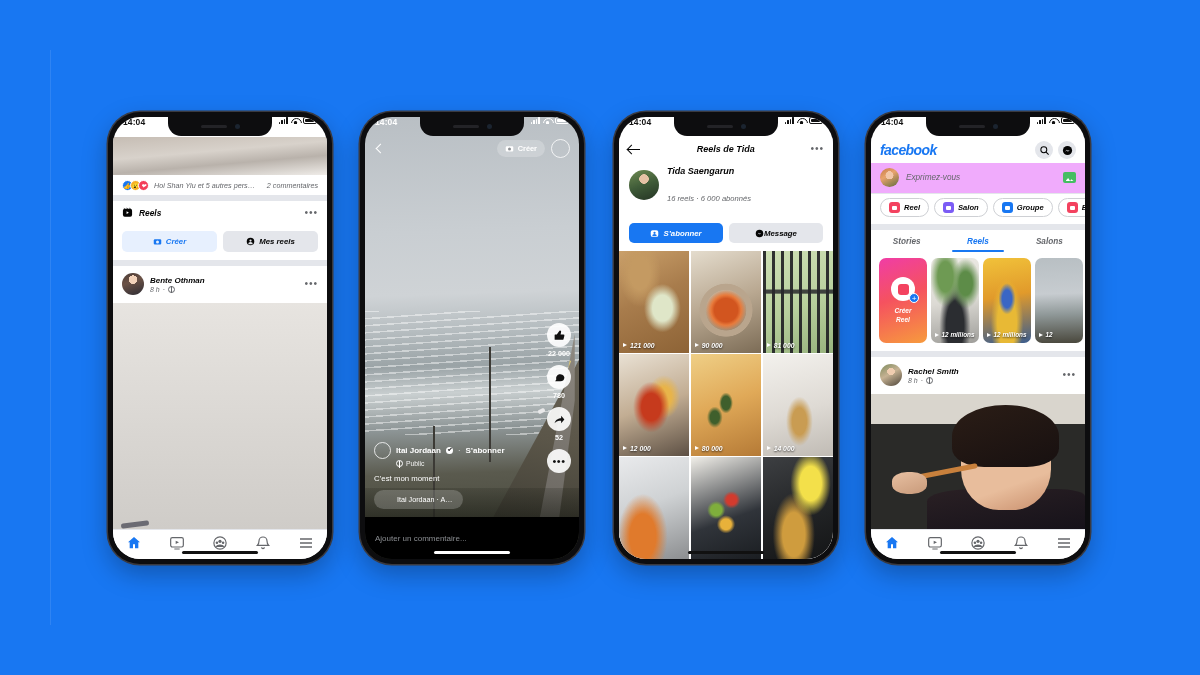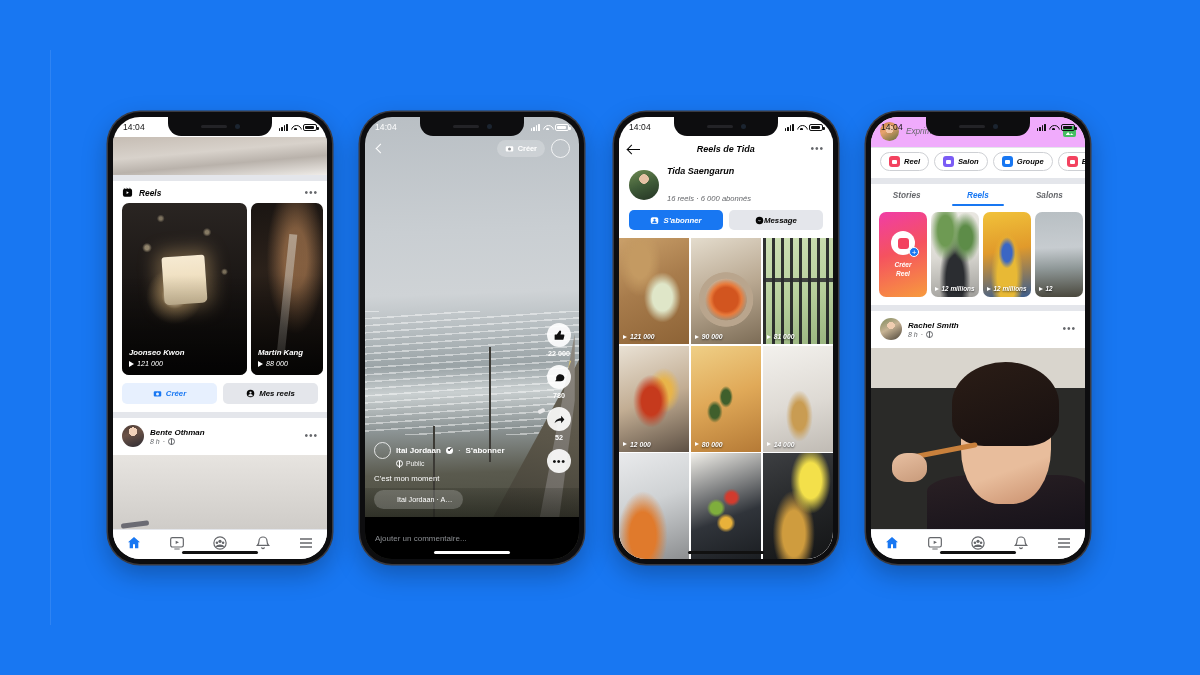--- a/index.html
+++ b/index.html
@@ -36,22 +36,22 @@
     width:104px; height:19px; background:#0d0d0f;
     border-bottom-left-radius:13px; border-bottom-right-radius:13px;
     z-index:40; display:flex; align-items:center; justify-content:center; gap:8px;
   }
   .notch .spk { width:26px; height:3px; border-radius:2px; background:#232327; }
   .notch .cam { width:5px; height:5px; border-radius:50%; background:#1b2430; }
 
   
   .statusbar {
     position:absolute; top:0; left:0; right:0; height:20px; z-index:35;
-    display:flex; align-items:center; justify-content:space-between;
-    padding:0 10px; font-size:8.5px; font-weight:normal; letter-spacing:.1px;
+    display:flex; align-items:flex-start; justify-content:space-between;
+    padding:0 10px; font-size:8.5px; font-weight:bold; letter-spacing:.1px;
   }
   .statusbar.dark { color:#fff; }
   .statusbar.light { color:#111; }
   .sb-right { display:flex; align-items:center; gap:3px; }
   .bars { display:flex; align-items:flex-end; gap:1px; height:7px; }
   .bars i { width:1.6px; background:currentColor; border-radius:.5px; display:block; }
   .bars i:nth-child(1){height:2.5px}.bars i:nth-child(2){height:4px}
   .bars i:nth-child(3){height:5.5px}.bars i:nth-child(4){height:7px}
   .wifi { width:9px; height:7px; position:relative; }
   .wifi::before{content:"";position:absolute;left:0;top:1px;width:9px;height:9px;
@@ -203,21 +203,21 @@
     display:flex;align-items:center;padding:0 10px;}
   .p2-commentbar .ph{font-size:8px;color:#8A8D91;}
 
   
   .p3-head{height:24px;margin-top:20px;display:flex;align-items:center;padding:0 9px;gap:6px;background:#fff;}
   .back-arrow{width:13px;height:11px;position:relative;flex:0 0 auto;}
   .back-arrow::before{content:"";position:absolute;left:0;top:5px;width:12px;height:1.6px;background:#050505;}
   .back-arrow::after{content:"";position:absolute;left:0;top:2.2px;width:6px;height:6px;
     border-left:1.6px solid #050505;border-bottom:1.6px solid #050505;transform:rotate(45deg);}
   .p3-title{flex:1;text-align:center;font-size:9px;font-weight:bold;color:#050505;}
-  .p3-prof{display:flex;align-items:center;gap:8px;padding:5px 10px 7px;background:#fff;}
+  .p3-prof{display:flex;align-items:center;gap:8px;padding:5px 10px 20px;background:#fff;}
   .p3-prof .avatar{width:30px;height:30px;}
   .p3-pname{font-size:9px;font-weight:bold;color:#050505;}
   .p3-pstats{font-size:7.6px;color:#65676B;margin-top:18px;}
   .p3-btnrow{display:flex;gap:6px;padding:0 10px 8px;background:#fff;}
   .btn-primary{flex:1;height:20px;border-radius:5px;background:#1877F2;color:#fff;
     display:flex;align-items:center;justify-content:center;gap:4px;font-size:7.8px;font-weight:bold;}
   .btn-sec{flex:1;height:20px;border-radius:5px;background:#E4E6EB;color:#050505;
     display:flex;align-items:center;justify-content:center;gap:0;font-size:7.8px;font-weight:bold;}
   .p3-grid{flex:1;display:grid;grid-template-columns:repeat(3,1fr);gap:1.5px;background:#fff;overflow:hidden;}
   .gcell{position:relative;overflow:hidden;min-height:0;}
@@ -346,58 +346,43 @@
           <span class="wifi"></span>
           <span class="batt">
               <i></i>
             </span>
         </span>
       </div>
 
       <div class="content">
         <div class="p1-photo-strip"></div>
 
+        <div class="reactrow">
+          <span class="reacts">
+            <span class="r-like">👍</span>
+            <span class="r-wow">😮</span>
+            <span class="r-love">❤</span>
+          </span>
+          <span class="names">Hoi Shan Yiu et 5 autres pers…</span>
+          <span class="cmts">2 commentaires</span>
+        </div>
 
 
         <div class="p1-divider"></div>
 
         <div class="reels-head">
           <svg style="width:11px;height:11px" viewBox="0 0 24 24">
             <rect x="2" y="4" width="20" height="17" rx="4" fill="#050505"></rect>
             <path d="M10 9.5l5 3-5 3z" fill="#fff"></path>
             <path d="M4 3l3 2M10 2.5l3 2M16 2.5l3 2" stroke="#050505" stroke-width="1.6"></path>
           </svg>
           <span class="label">Reels</span>
           <span class="dots">•••</span>
         </div>
 
-        <div class="reel-tray">
-          <div class="reel-card">
-            <div class="rc-img rc-a"></div>
-            <div class="rc-grad"></div>
-            <div class="rc-meta">
-              <div class="rc-name">Joonseo Kwon</div>
-              <div class="rc-views">
-                <span class="play-tri"></span>
-                <span>121 000</span>
-              </div>
-            </div>
-          </div>
-          <div class="reel-card second">
-            <div class="rc-img rc-b"></div>
-            <div class="rc-grad"></div>
-            <div class="rc-meta">
-              <div class="rc-name">Martin Kang</div>
-              <div class="rc-views">
-                <span class="play-tri"></span>
-                <span>88 000</span>
-              </div>
-            </div>
-          </div>
-        </div>
 
         <div class="p1-btnrow">
           <div class="pill blue">
             <svg style="width:9px;height:9px" viewBox="0 0 24 24">
               <rect x="2" y="6" width="20" height="14" rx="3" fill="#1877F2"></rect>
                 <circle cx="12" cy="13" r="4" fill="#E7F0FE"></circle>
             </svg>
             <span>Créer</span>
           </div>
           <div class="pill grey">
@@ -665,20 +650,35 @@
               <i></i>
             </span>
           <span class="wifi"></span>
           <span class="batt">
               <i></i>
             </span>
         </span>
       </div>
 
       <div class="content">
+        <div class="fb-head">
+          <span class="fb-logo">facebook</span>
+          <span class="circ-btn">
+            <svg style="width:11px;height:11px" viewBox="0 0 24 24">
+                <circle cx="10.5" cy="10.5" r="6.5" fill="none" stroke="#050505" stroke-width="2.2"></circle>
+                <path d="M15.5 15.5L21 21" stroke="#050505" stroke-width="2.4"></path>
+              </svg>
+          </span>
+          <span class="circ-btn">
+            <svg style="width:11px;height:11px" viewBox="0 0 24 24">
+                <circle cx="12" cy="12" r="10" fill="#050505"></circle>
+                <path d="M6.5 14.5l4-4.2 2.3 2.3 4.2-2.5-4.1 4.4-2.3-2.3z" fill="#E4E6EB"></path>
+              </svg>
+          </span>
+        </div>
 
         <div class="fb-compose">
           <div class="avatar av-me" style="width:19px;height:19px"></div>
           <span class="ph">Exprimez-vous</span>
           <span class="photo-ico"></span>
         </div>
 
         <div class="fb-shortcuts">
           <div class="sc">
             <span class="sc-ico ic-reel">

